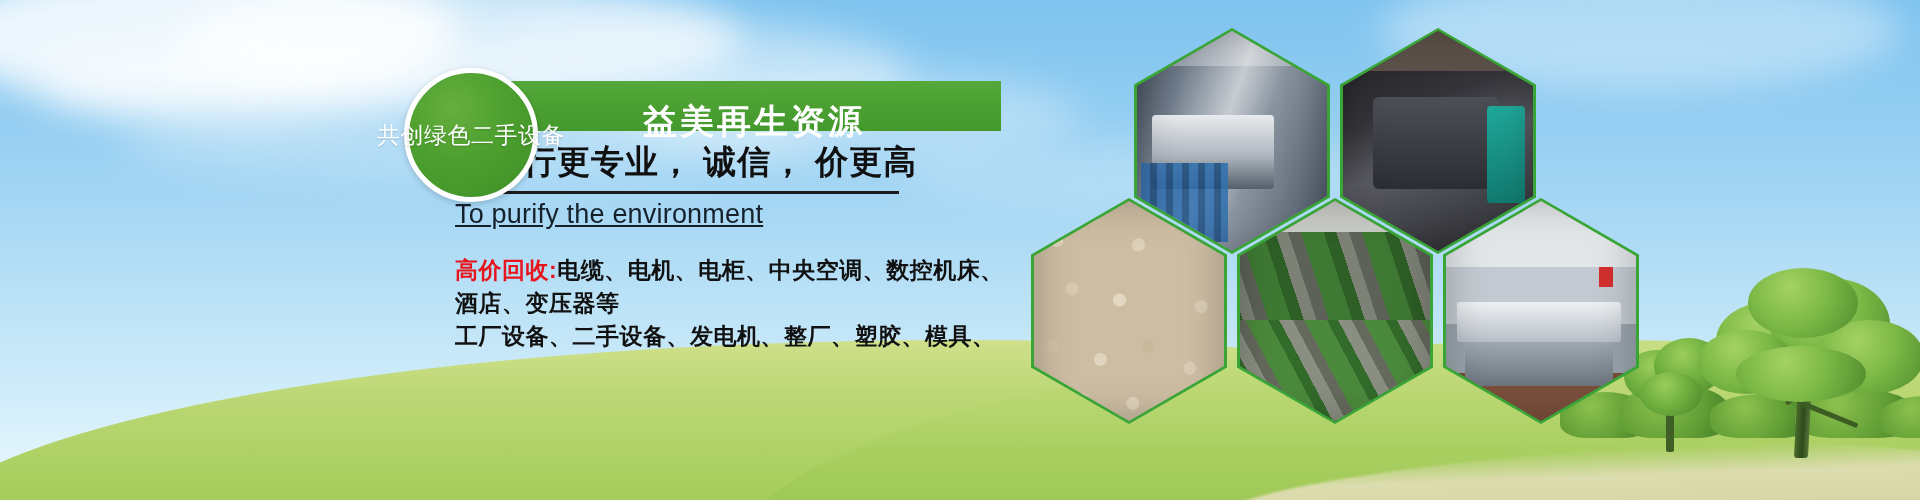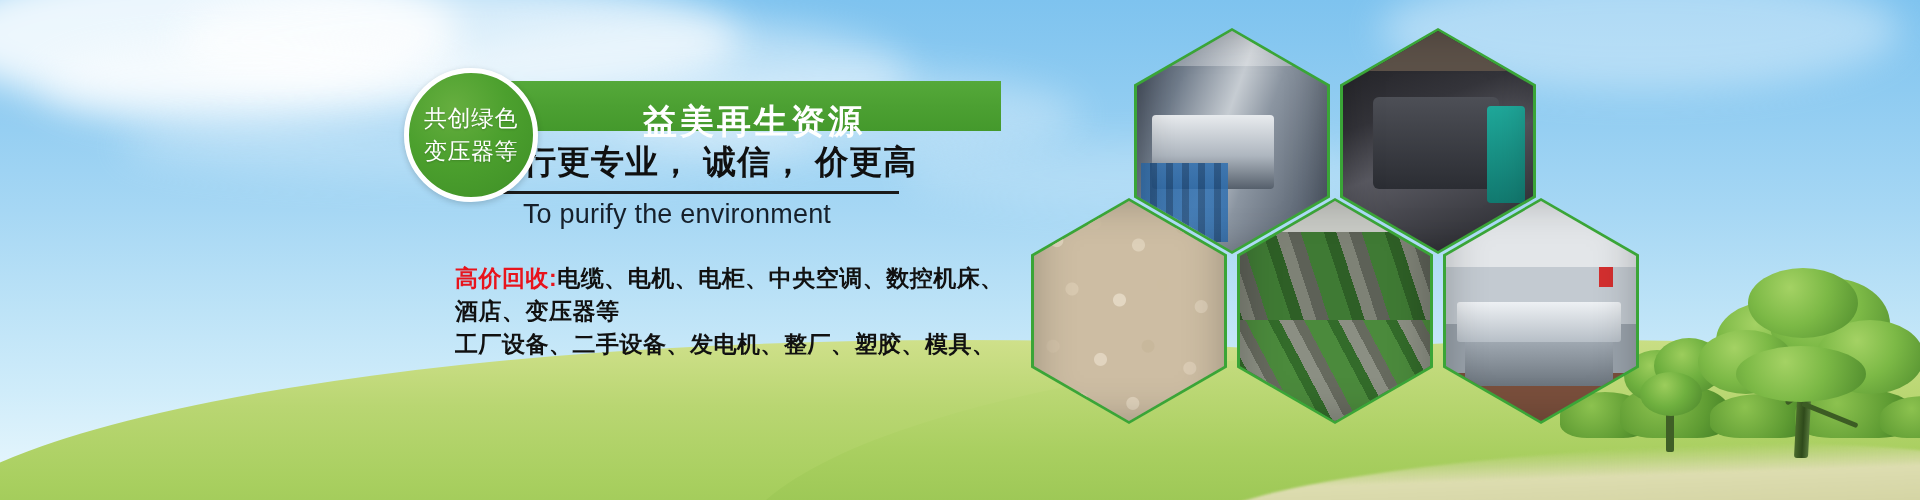--- a/index.html
+++ b/index.html
@@ -129,21 +129,21 @@
     position: absolute;
     left: 404px;
     top: 68px;
     width: 124px;
     height: 124px;
     border-radius: 50%;
     background: radial-gradient(circle at 36% 28%, #66ae3f 0%, #4ca02e 45%, #3e8f26 100%);
     border: 5px solid #ffffff;
     box-shadow: 0 2px 6px rgba(0,0,0,0.18);
     display: flex;
-    flex-direction: column;
+    flex-direction: row;
     align-items: center;
     justify-content: center;
     z-index: 6;
   }
   #badge .bline {
     color: #ffffff;
     font-size: 23px;
     line-height: 33px;
     font-weight: 500;
     letter-spacing: .5px;
@@ -187,29 +187,30 @@
     color: #101010;
     letter-spacing: 1px;
     white-space: nowrap;
     padding-bottom: 6px;
     border-bottom: 3px solid #1b1b1b;
     width: 444px;
   }
   #slogan-en {
     font-size: 27px;
     color: #16202b;
-    text-align: center;
+    text-align: left;
     width: 444px;
     margin-top: 5px;
     letter-spacing: .2px;
     white-space: nowrap;
+    text-decoration: underline;
   }
 
   #recycle-block {
-    margin-top: 32px;
+    margin-top: 24px;
     font-size: 23px;
     font-weight: 700;
     line-height: 33px;
     color: #111111;
     letter-spacing: .5px;
   }
   #recycle-block .kw { color: #e8141c; }
 
   #hotline {
     margin-top: 24px;
@@ -440,21 +441,21 @@
     </div>
 
   </div>
 
   <div id="company-bar">
     <span id="company-name">益美再生资源</span>
   </div>
 
   <div id="badge">
     <span class="bline">共创绿色</span>
-    <span class="bline">变压器等</span>
+    <span class="bline">二手设备</span>
   </div>
 
   <div id="text-col">
 
     <div id="slogan-cn">比同行更专业，  诚信，  价更高</div>
     <div id="slogan-en">To purify the environment</div>
 
     <div id="recycle-block">
       <div>
         <span class="kw">高价回收:</span><span>电缆、电机、电柜、中央空调、数控机床、</span>

